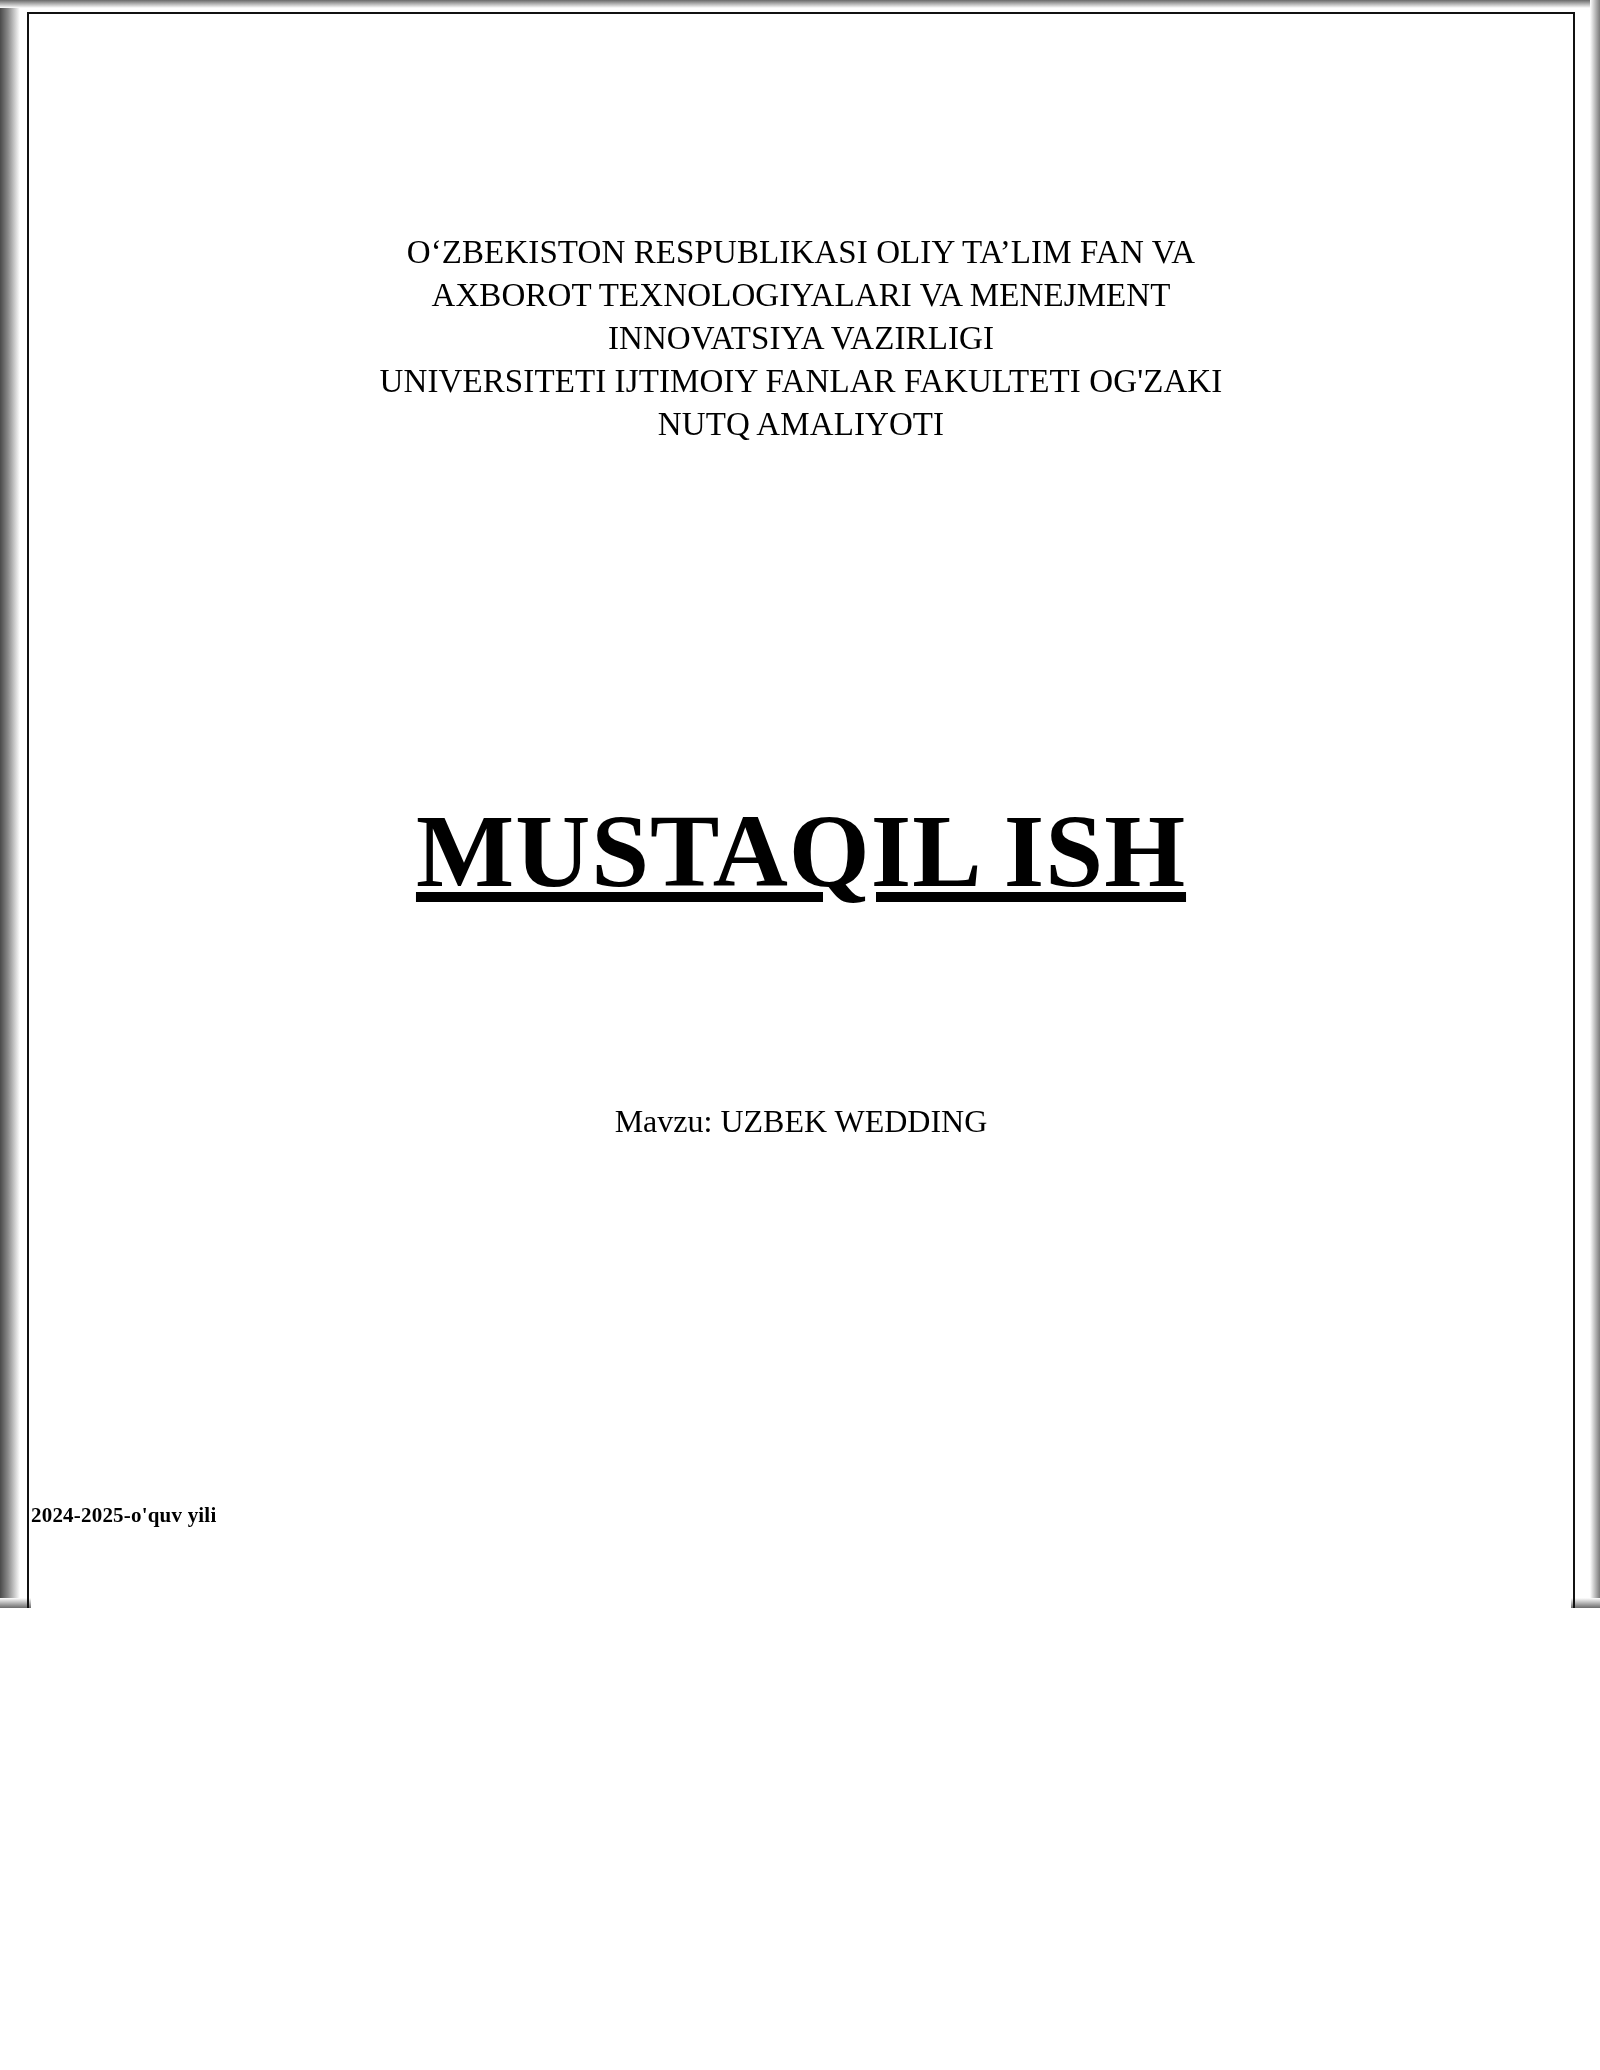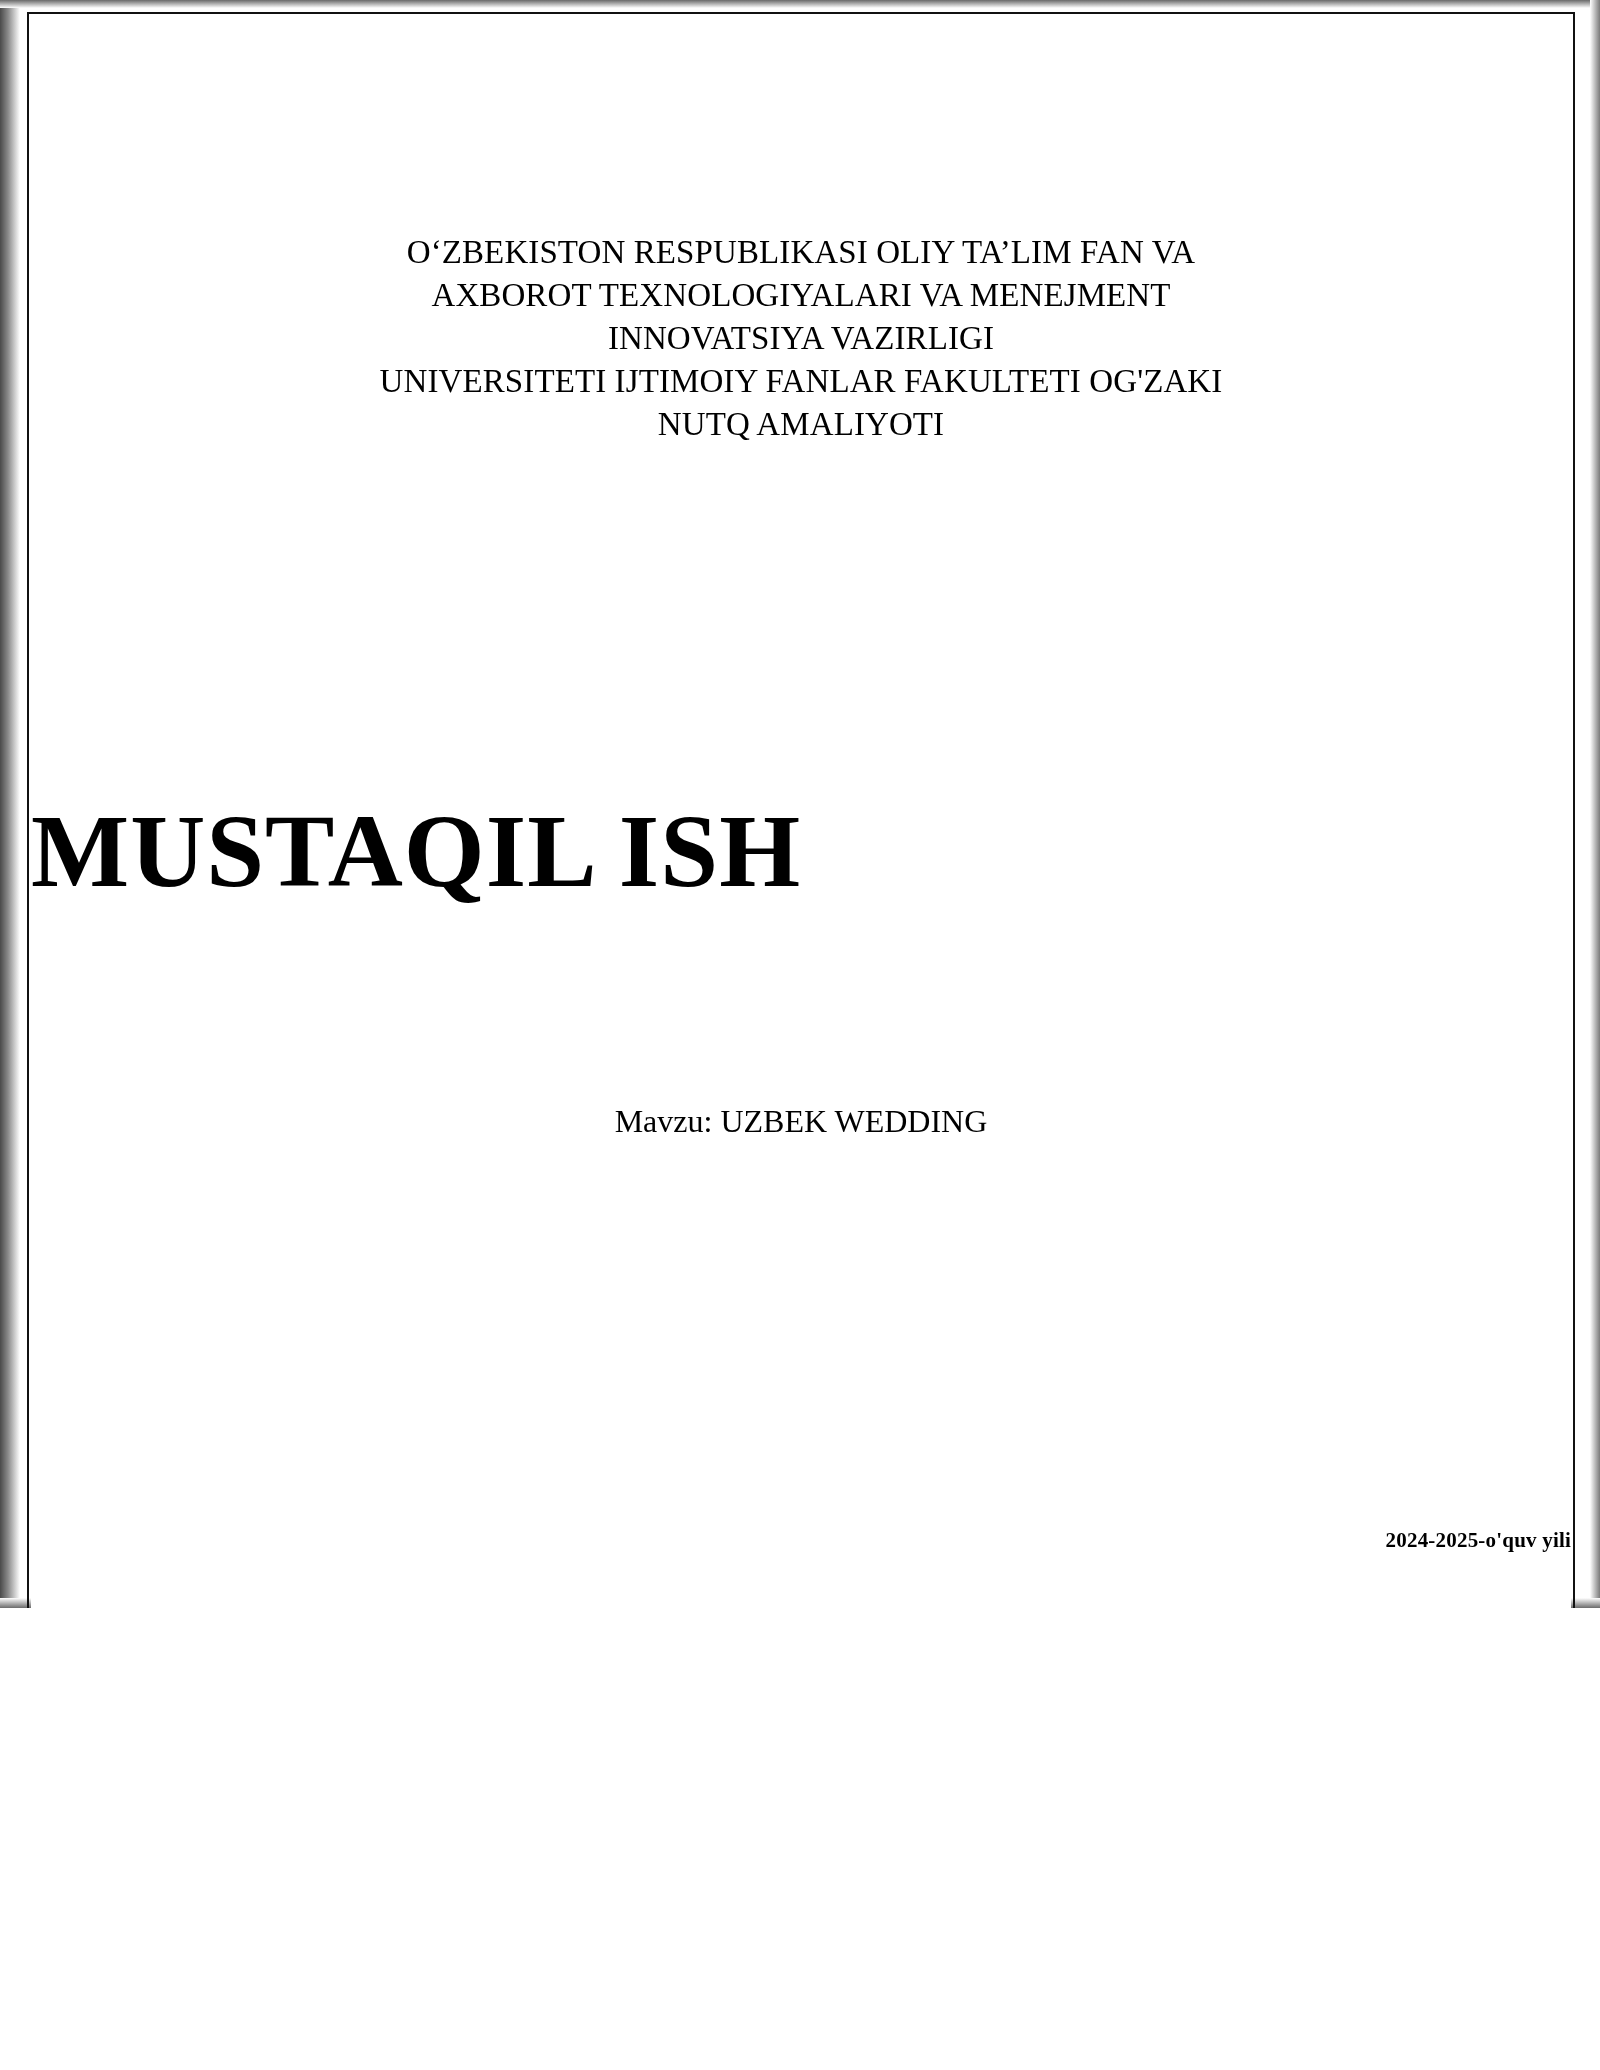--- a/index.html
+++ b/index.html
@@ -81,45 +81,45 @@
   }
   .header-line {
     display: block;
     white-space: nowrap;
   }
   .main-title {
     position: absolute;
     top: 780px;
     left: 0;
     width: 1540px;
-    text-align: left;
+    text-align: center;
     font-size: 104px;
     font-weight: bold;
     letter-spacing: 1px;
     line-height: 1.05;
+    text-decoration: underline;
   }
   .subject-line {
     position: absolute;
     top: 1085px;
     left: 0;
     width: 1540px;
     text-align: center;
     font-size: 32px;
     line-height: 1.3;
   }
   .year-line {
     position: absolute;
     top: 1487px;
     left: 0;
     width: 1540px;
-    text-align: right;
+    text-align: left;
     font-size: 21px;
     font-weight: bold;
     letter-spacing: 0.2px;
-    margin-top: 25px;
   }
 </style>
 </head>
 <body>
 
 <div class="page">
 
   <div class="page-shadow-left"></div>
   <div class="page-shadow-top"></div>
   <div class="page-shadow-right"></div>

